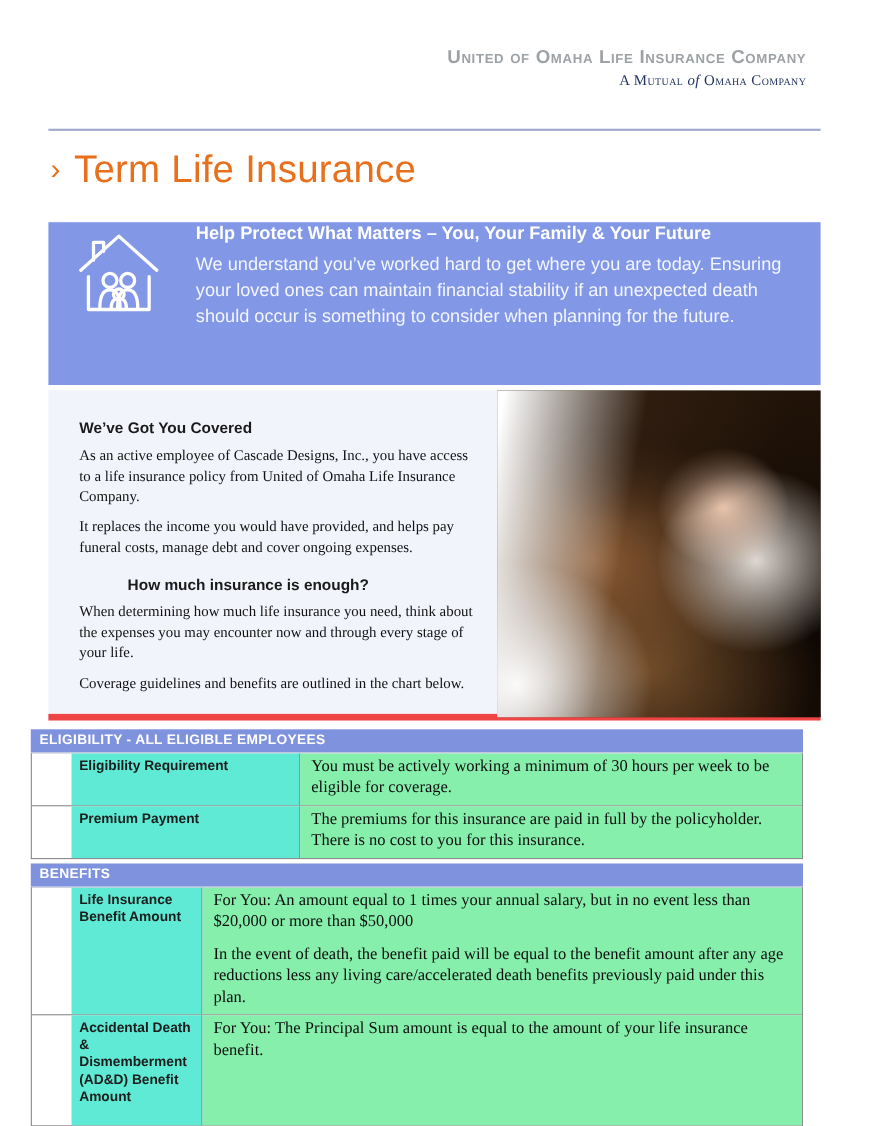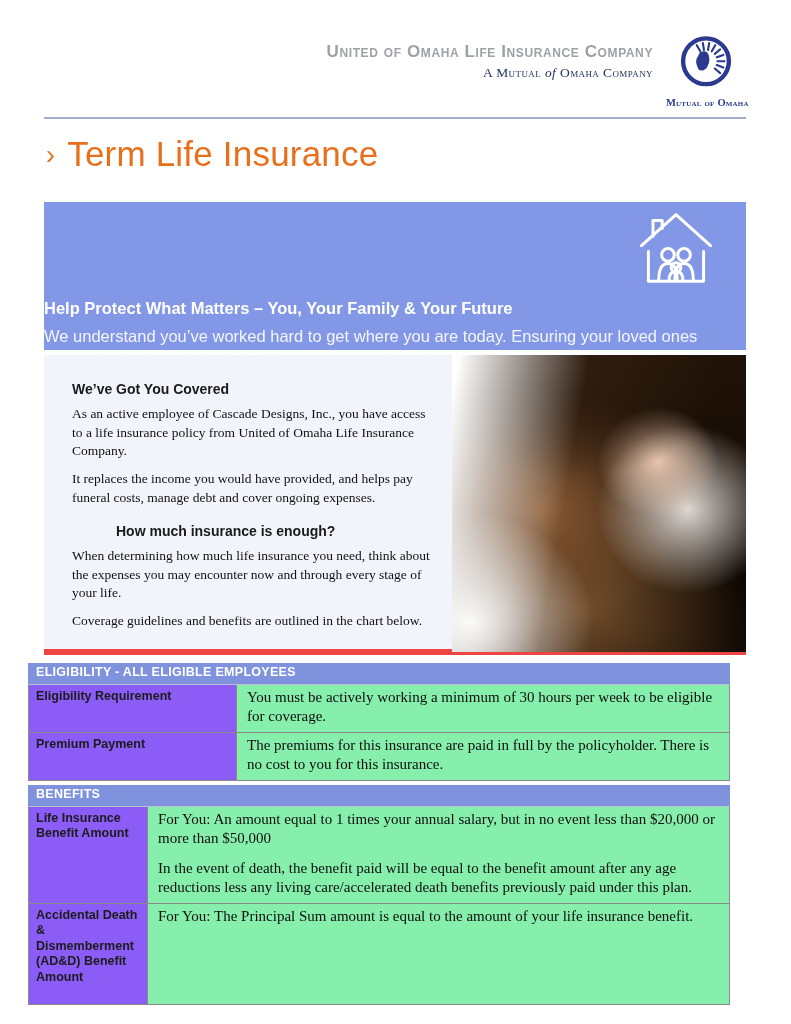--- a/index.html
+++ b/index.html
@@ -35,21 +35,21 @@
   
   .page-title {
     position:absolute; top:134px; left:46px; width:700px;
     color:#e8701c; font-size:35px; font-weight:400; letter-spacing:.2px;
   }
   .page-title .bullet { font-size:27px; vertical-align:2px; margin-right:12px; }
 
   
   .banner {
     position:absolute; top:202px; left:44px; width:702px; height:148px;
-    background:#8297e6; display:flex; align-items:flex-end;flex-direction:column;
+    background:#8297e6; display:flex; align-items:flex-start;
   }
   .banner-icon { flex:0 0 92px; margin-left:18px; margin-right:24px; }
   .banner-text { flex:1; padding-right:22px; color:#ffffff; }
   .banner-heading { font-weight:bold; font-size:16.5px; line-height:1.3; margin-bottom:6px; }
   .banner-body { font-size:16.5px; line-height:1.45; color:#f4f6ff; }
 
   
   .intro-section {
     position:absolute; top:355px; left:44px; width:702px; height:300px;
     background:#f2f4fb; border-bottom:6px solid #ef4444; display:flex;
@@ -78,23 +78,24 @@
   
   .tables { position:absolute; top:663px; left:28px; width:702px; }
   .t-header {
     background:#7f92de; color:#ffffff; font-weight:bold; font-size:12.5px;
     letter-spacing:.3px; padding:3px 8px 4px 8px; line-height:1.1;
   }
   .t-body { border:1px solid #8a8a8a; border-top:1px solid #b9bfd6; }
   .t-row { display:flex; border-bottom:1px solid #8a8a8a; }
   .t-row:last-child { border-bottom:none; }
   .t-label {
-    background:#8b5cf6; border-right:1px solid #8a8a8a;
+    background:#5eead4; border-right:1px solid #8a8a8a;
     font-weight:bold; font-size:12.5px; color:#1c1c1c; line-height:1.25;
     padding:4px 8px 4px 7px;
+    margin-left:36px;
   }
   .elig .t-label { flex:0 0 208px; }
   .bene .t-label { flex:0 0 119px; }
   .t-value { flex:1; background:#86efac; padding:3px 10px 5px 10px; }
   .t-value p {
     font-family:"Liberation Serif", serif; font-size:15px; line-height:1.3;
     color:#0d0d0d; margin:0 0 10px 0;
   }
   .t-value p:last-child { margin-bottom:0; }
   .bene { margin-top:4px; }
@@ -114,40 +115,20 @@
 <div class="page">
 
   <div class="header-row">
     <div class="company-block">
       <div class="company-line1">United of Omaha Life Insurance Company</div>
       <div class="company-line2">
         <span>A Mutual</span>
         <span class="of">of</span>
         <span>Omaha Company</span>
       </div>
-    </div>
-    <div class="logo-block">
-      <span>
-        <svg width="74" height="58" viewBox="0 0 84 64">
-          <circle cx="42" cy="30" r="26" fill="#ffffff" stroke="#2b3a8f" stroke-width="5"></circle>
-          <g stroke="#2b3a8f" stroke-width="2.4" stroke-linecap="round">
-            <line x1="35.5" y1="18.7" x2="31.5" y2="11.8"></line>
-            <line x1="39.7" y1="17.2" x2="38.4" y2="9.3"></line>
-            <line x1="44.3" y1="17.2" x2="45.6" y2="9.3"></line>
-            <line x1="48.5" y1="18.7" x2="52.5" y2="11.8"></line>
-            <line x1="52.0" y1="21.6" x2="58.1" y2="16.5"></line>
-            <line x1="54.2" y1="25.5" x2="61.7" y2="22.8"></line>
-            <line x1="55.0" y1="30.0" x2="63.0" y2="30.0"></line>
-            <line x1="54.2" y1="34.4" x2="61.7" y2="37.2"></line>
-            <line x1="52.0" y1="38.3" x2="58.1" y2="43.5"></line>
-          </g>
-          <path d="M35 20 q8 -4 10 3 q2 7 -1 12 q-3 7 -10 5 q-4 -7 -3 -12 z" fill="#2b3a8f"></path>
-        </svg>
-      </span>
-      <div class="logo-text">Mutual of Omaha</div>
     </div>
   </div>
   <div class="rule"></div>
 
   <div class="page-title">
     <span class="bullet">›</span><span>Term Life Insurance</span>
   </div>
 
   <div class="banner">
     <div class="banner-icon">

